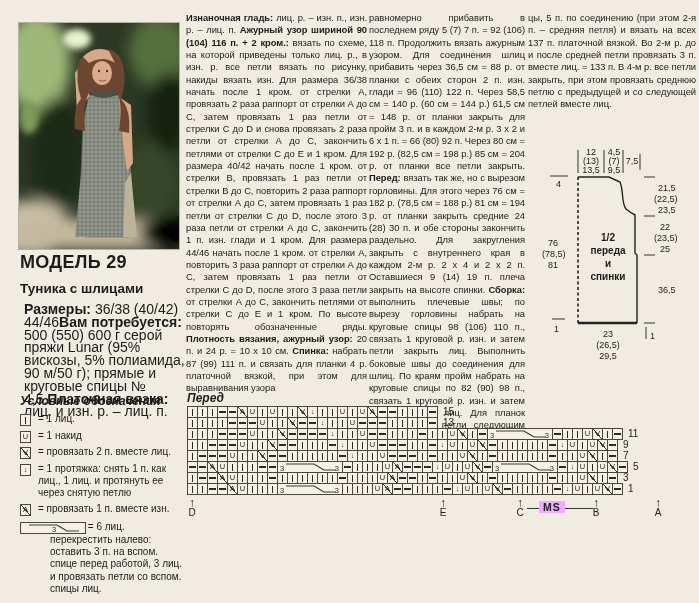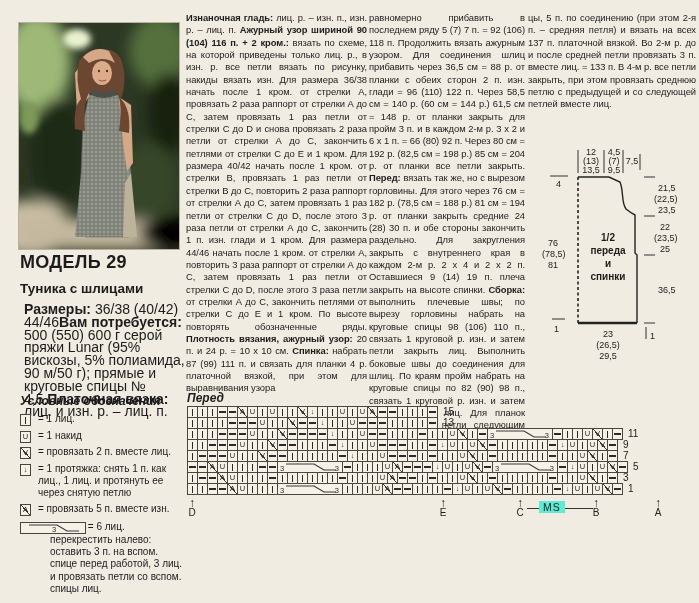--- a/index.html
+++ b/index.html
@@ -42,21 +42,21 @@
   .cable{box-sizing:border-box;width:66px;height:12px;border:1px solid #4a463e;margin-right:-1px;
          background:#f5f1e7;position:relative;font-size:7.5px;color:#2a2a2a;}
   .cable .c3l{position:absolute;left:2px;top:1.5px;}
   .cable .c3r{position:absolute;right:3px;top:1.5px;}
   .cable svg{position:absolute;left:0;top:0;}
   .rnum{margin-left:6px;font-size:10px;line-height:12px;color:#222;}
   .arrow{position:absolute;top:91px;width:20px;margin-left:-10px;text-align:center;
          font-size:10px;line-height:10px;color:#222;}
   .arrow .up{font-size:12px;}
   #ms-line{position:absolute;top:101px;height:1.2px;background:#333;}
-  #ms-label{position:absolute;top:94px;font-size:10.5px;letter-spacing:1px;background:#5eead4;padding:0 4px;color:#222;}
+  #ms-label{position:absolute;top:94px;font-size:10.5px;letter-spacing:1px;background:#f0abfc;padding:0 4px;color:#222;font-weight:bold;}
   
   #schematic{left:538px;top:146px;width:158px;height:222px;}
   #schematic text{font-family:"Liberation Sans",sans-serif;font-size:9px;fill:#1c1c1c;}
   #schematic text.big{font-size:10px;font-weight:bold;}
   
   #url{right:3px;top:607px;font-family:Liberation Mono, monospace;font-size:14px;letter-spacing:.4px;color:#000;}
 </style>
 </head>
 <body>
 
@@ -134,21 +134,21 @@
     <div class="leg">
       <div class="symcol">
         <div class="cell s">↓</div>
       </div>
       <div class="txt">= 1 протяжка: снять 1 п. как лиц., 1 лиц. и протянуть ее через снятую петлю</div>
     </div>
     <div class="leg">
       <div class="symcol">
         <div class="cell a">A</div>
       </div>
-      <div class="txt">= провязать 5 п. вместе изн.</div>
+      <div class="txt">= провязать 1 п. вместе изн.</div>
     </div>
     <div class="leg-cable"><div class="cable" style="display: inline-block; vertical-align: middle;"><svg width="64" height="10" viewBox="0 0 64 10">
           <path d="M8,2 L36,2 L46,8 L58,8" stroke="#3a3a3a" stroke-width="1.2" fill="none"></path>
         </svg><span class="c3l">3</span><span class="c3r">3</span></div><span class="txt-inline"> = 6 лиц. перекрестить налево: оставить 3 п. на вспом. спице перед работой, 3 лиц. и провязать петли со вспом. спицы лиц.</span></div>
   </div>
 
 <div class="abs tcol" id="col2"><b>Изнаночная гладь:</b> лиц. р. – изн. п., изн. р. – лиц. п. <b>Ажурный узор шириной 90 (104) 116 п. + 2 кром.:</b> вязать по схеме, на которой приведены только лиц. р., в изн. р. все петли вязать по рисунку, накиды вязать изн. Для размера 36/38 начать после 1 кром. от стрелки А, провязать 2 раза раппорт от стрелки А до С, затем провязать 1 раз петли от стрелки С до D и снова провязать 2 раза петли от стрелки А до С, закончить петлями от стрелки С до Е и 1 кром. Для размера 40/42 начать после 1 кром. от стрелки В, провязать 1 раз петли от стрелки В до С, повторить 2 раза раппорт от стрелки А до С, затем провязать 1 раз петли от стрелки С до D, после этого 3 раза петли от стрелки А до С, закончить 1 п. изн. глади и 1 кром. Для размера 44/46 начать после 1 кром. от стрелки А, повторить 3 раза раппорт от стрелки А до С, затем провязать 1 раз петли от стрелки С до D, после этого 3 раза петли от стрелки А до С, закончить петлями от стрелки С до Е и 1 кром. По высоте повторять обозначенные ряды. <b>Плотность вязания, ажурный узор:</b> 20 п. и 24 р. = 10 х 10 см. <b>Спинка:</b> набрать 87 (99) 111 п. и связать для планки 4 р. платочной вязкой, при этом для выравнивания узора</div>
 <div class="abs tcol" id="col3">равномерно прибавить в последнем ряду 5 (7) 7 п. = 92 (106) 118 п. Продолжить вязать ажурным узором. Для соединения шлиц прибавить через 36,5 см = 88 р. от планки с обеих сторон 2 п. изн. глади = 96 (110) 122 п. Через 58,5 см = 140 р. (60 см = 144 р.) 61,5 см = 148 р. от планки закрыть для пройм 3 п. и в каждом 2-м р. 3 х 2 и 6 х 1 п. = 66 (80) 92 п. Через 80 см = 192 р. (82,5 см = 198 р.) 85 см = 204 р. от планки все петли закрыть. <b>Перед:</b> вязать так же, но с вырезом горловины. Для этого через 76 см = 182 р. (78,5 см = 188 р.) 81 см = 194 р. от планки закрыть средние 24 (28) 30 п. и обе стороны закончить раздельно. Для закругления закрыть с внутреннего края в каждом 2-м р. 2 х 4 и 2 х 2 п. Оставшиеся 9 (14) 19 п. плеча закрыть на высоте спинки. <b>Сборка:</b> выполнить плечевые швы; по вырезу горловины набрать на круговые спицы 98 (106) 110 п., связать 1 круговой р. изн. и затем петли закрыть лиц. Выполнить боковые швы до соединения для шлиц. По краям пройм набрать на круговые спицы по 82 (90) 98 п., связать 1 круговой р. изн. и затем петли закрыть лиц. Для планок шлиц набрать петли следующим образом: по 66 п. по переднему и заднему краю шли-</div>
 <div class="abs tcol" id="col4">цы, 5 п. по соединению (при этом 2-я п. – средняя петля) и вязать на всех 137 п. платочной вязкой. Во 2-м р. до и после средней петли провязать 3 п. вместе лиц. = 133 п. В 4-м р. все петли закрыть, при этом провязать среднюю петлю с предыдущей и со следующей петлей вместе лиц.</div>
 

